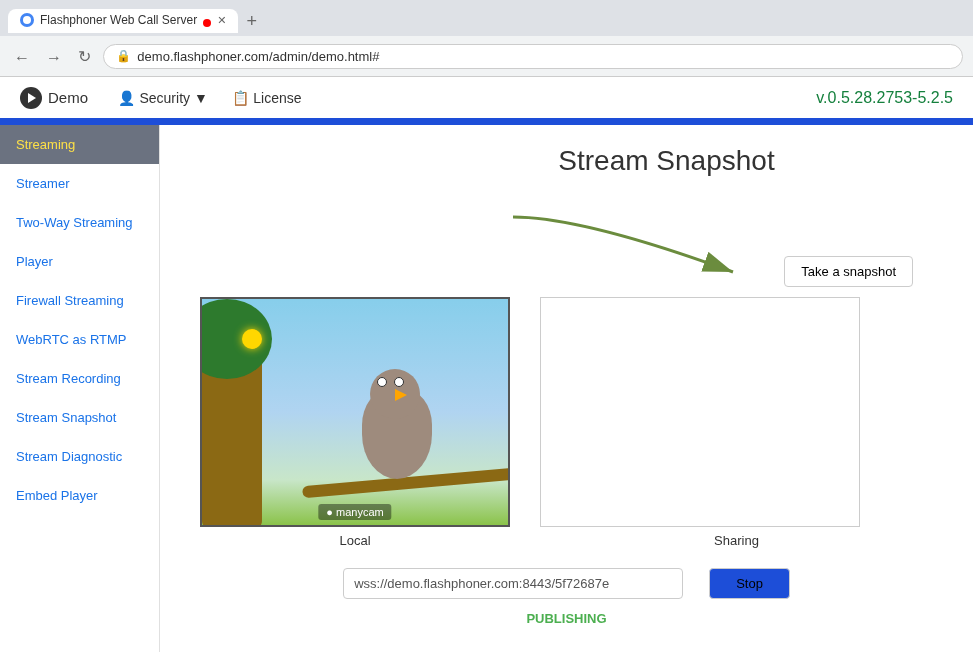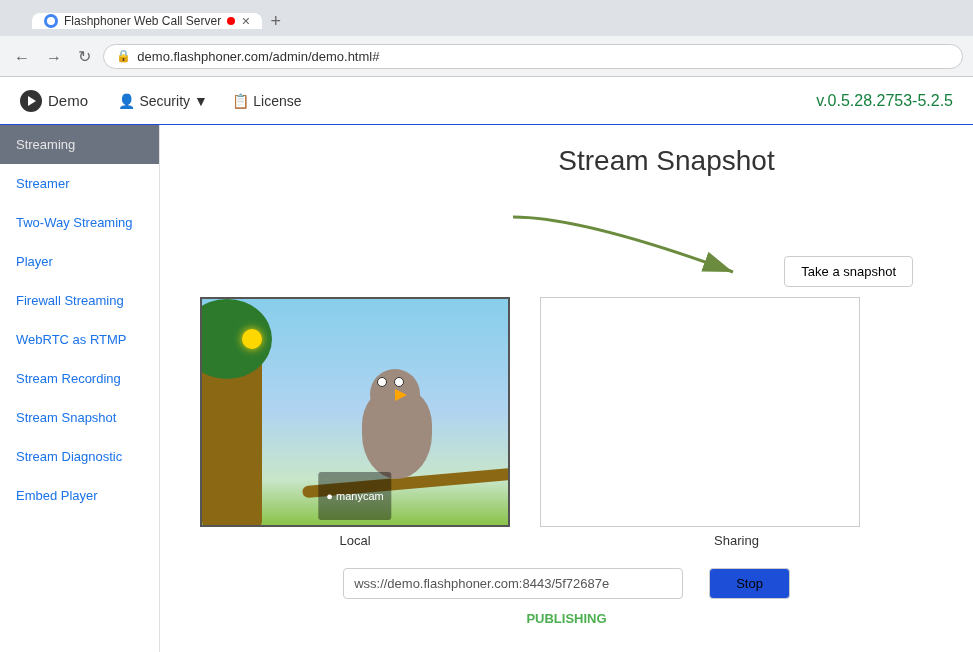--- a/index.html
+++ b/index.html
@@ -1,48 +1,48 @@
 <!DOCTYPE html>
 <html><head>
   <meta charset="utf-8">
   <style>
     * { margin: 0; padding: 0; box-sizing: border-box; }
     body { font-family: Arial, sans-serif; font-size: 13px; background: #fff; color: #333; overflow: hidden; }
 
     
     .browser-chrome { background: #f1f3f4; border-bottom: 1px solid #ccc; }
     .browser-tabs { display: flex; align-items: center; padding: 6px 8px 0; background: #dee1e6; height: 36px; }
-    .browser-tab { display: flex; align-items: center; background: #fff; border-radius: 8px 8px 0 0; padding: 6px 12px; font-size: 12px; gap: 6px; min-width: 200px; height: 16px; margin-left: 24px; }
+    .browser-tab { display: flex; align-items: flex-end; background: #fff; border-radius: 8px 8px 0 0; padding: 6px 12px; font-size: 12px; gap: 6px; min-width: 200px; height: 24px; }
     .browser-tab .favicon { width: 14px; height: 14px; background: #4285f4; border-radius: 50%; display: flex; align-items: center; justify-content: center; }
     .browser-tab .favicon-inner { width: 8px; height: 8px; background: #fff; border-radius: 50%; }
     .browser-tab .tab-close { margin-left: auto; cursor: pointer; color: #666; font-size: 11px; }
     .browser-tab .record-dot { width: 8px; height: 8px; background: red; border-radius: 50%; }
     .new-tab-btn { background: none; border: none; font-size: 18px; cursor: pointer; color: #666; padding: 0 8px; }
 
     .browser-bar { display: flex; align-items: center; padding: 6px 10px; gap: 8px; background: #f1f3f4; height: 40px; }
     .nav-btn { background: none; border: none; cursor: pointer; color: #666; font-size: 16px; padding: 4px; border-radius: 50%; }
     .address-bar { flex: 1; display: flex; align-items: center; background: #fff; border: 1px solid #ccc; border-radius: 20px; padding: 4px 12px; gap: 6px; font-size: 13px; }
     .lock-icon { color: #555; font-size: 12px; }
 
     
-    .app-header { display: flex; align-items: center; padding: 8px 20px; border-bottom: 1px solid #1d4ed8; background: #fff; gap: 20px; height: 48px; }
+    .app-header { display: flex; align-items: center; padding: 8px 20px; border-bottom: 7px solid #1d4ed8; background: #fff; gap: 20px; height: 48px; }
     .app-logo { display: flex; align-items: center; gap: 6px; font-size: 15px; font-weight: 500; }
     .play-icon { width: 22px; height: 22px; background: #333; border-radius: 50%; display: flex; align-items: center; justify-content: center; }
     .play-icon::after { content: ''; border-left: 8px solid #fff; border-top: 5px solid transparent; border-bottom: 5px solid transparent; margin-left: 2px; }
     .nav-menu { display: flex; align-items: center; gap: 4px; }
     .nav-item { display: flex; align-items: center; gap: 4px; padding: 6px 10px; cursor: pointer; font-size: 14px; color: #333; border-radius: 4px; }
     .version-text { margin-left: auto; font-size: 16px; color: #15803d; }
 
     
     .main-layout { display: flex; height: calc(652px - 124px); }
 
     
     .sidebar { width: 160px; border-right: 1px solid #e0e0e0; overflow-y: auto; }
     .sidebar-item { padding: 12px 16px; cursor: pointer; font-size: 13px; }
-    .sidebar-item.active { background: #6b7280; color: #e5e5e5; }
+    .sidebar-item.active { background: #6b7280; color: #fde047; }
     .sidebar-item.link { color: #1a73e8; }
 
     
     .content { flex: 1; padding: 20px 40px; overflow-y: auto; }
     .page-title { font-size: 28px; font-weight: 400; margin-bottom: 30px; color: #333; text-align: center; margin-left: 200px; }
 
     .video-snapshot-row { display: flex; gap: 30px; align-items: flex-start; }
     .video-container { width: 310px; flex-shrink: 0; }
     .video-box { width: 310px; height: 230px; background: #000; border: 2px solid #555; position: relative; overflow: hidden; }
     .video-label { text-align: center; font-size: 13px; margin-top: 6px; color: #333; }
@@ -63,21 +63,21 @@
     
     .video-scene { width: 100%; height: 100%; background: linear-gradient(180deg, #87ceeb 0%, #b0d4f1 50%, #c8e6c9 80%, #8bc34a 100%); position: relative; }
     .tree-trunk { position: absolute; left: 0; top: 20px; width: 60px; height: 210px; background: #8B6914; border-radius: 8px; }
     .tree-leaves { position: absolute; left: -20px; top: 0; width: 90px; height: 80px; background: #2d7a2d; border-radius: 50%; }
     .bird-body { position: absolute; left: 160px; top: 90px; width: 70px; height: 90px; background: #9e8b7d; border-radius: 40% 40% 50% 50%; }
     .bird-head { position: absolute; left: 168px; top: 70px; width: 50px; height: 50px; background: #9e8b7d; border-radius: 50%; }
     .bird-beak { position: absolute; left: 193px; top: 90px; width: 0; height: 0; border-left: 12px solid #ffa500; border-top: 6px solid transparent; border-bottom: 6px solid transparent; }
     .bird-eye-l { position: absolute; left: 175px; top: 78px; width: 10px; height: 10px; background: #fff; border-radius: 50%; border: 1px solid #333; }
     .bird-eye-r { position: absolute; left: 192px; top: 78px; width: 10px; height: 10px; background: #fff; border-radius: 50%; border: 1px solid #333; }
     .branch { position: absolute; left: 100px; top: 175px; width: 280px; height: 12px; background: #8B6914; border-radius: 6px; transform: rotate(-5deg); }
-    .manycam-badge { position: absolute; bottom: 5px; left: 50%; transform: translateX(-50%); font-size: 11px; color: #fff; background: rgba(0,0,0,0.4); padding: 18px 8px; border-radius: 3px; white-space: nowrap; }
+    .manycam-badge { position: absolute; bottom: 5px; left: 50%; transform: translateX(-50%); font-size: 11px; color: #fff; background: rgba(0,0,0,0.4); padding: 2px 8px; border-radius: 3px; white-space: nowrap; }
     .yellow-circle { position: absolute; left: 40px; top: 30px; width: 20px; height: 20px; background: #ffd700; border-radius: 50%; box-shadow: 0 0 8px #ffd700; }
   </style>
 </head>
 <body>
 
 <div class="browser-chrome">
   <div class="browser-tabs">
     <div class="browser-tab">
       <div class="favicon">
         <div class="favicon-inner"></div>

